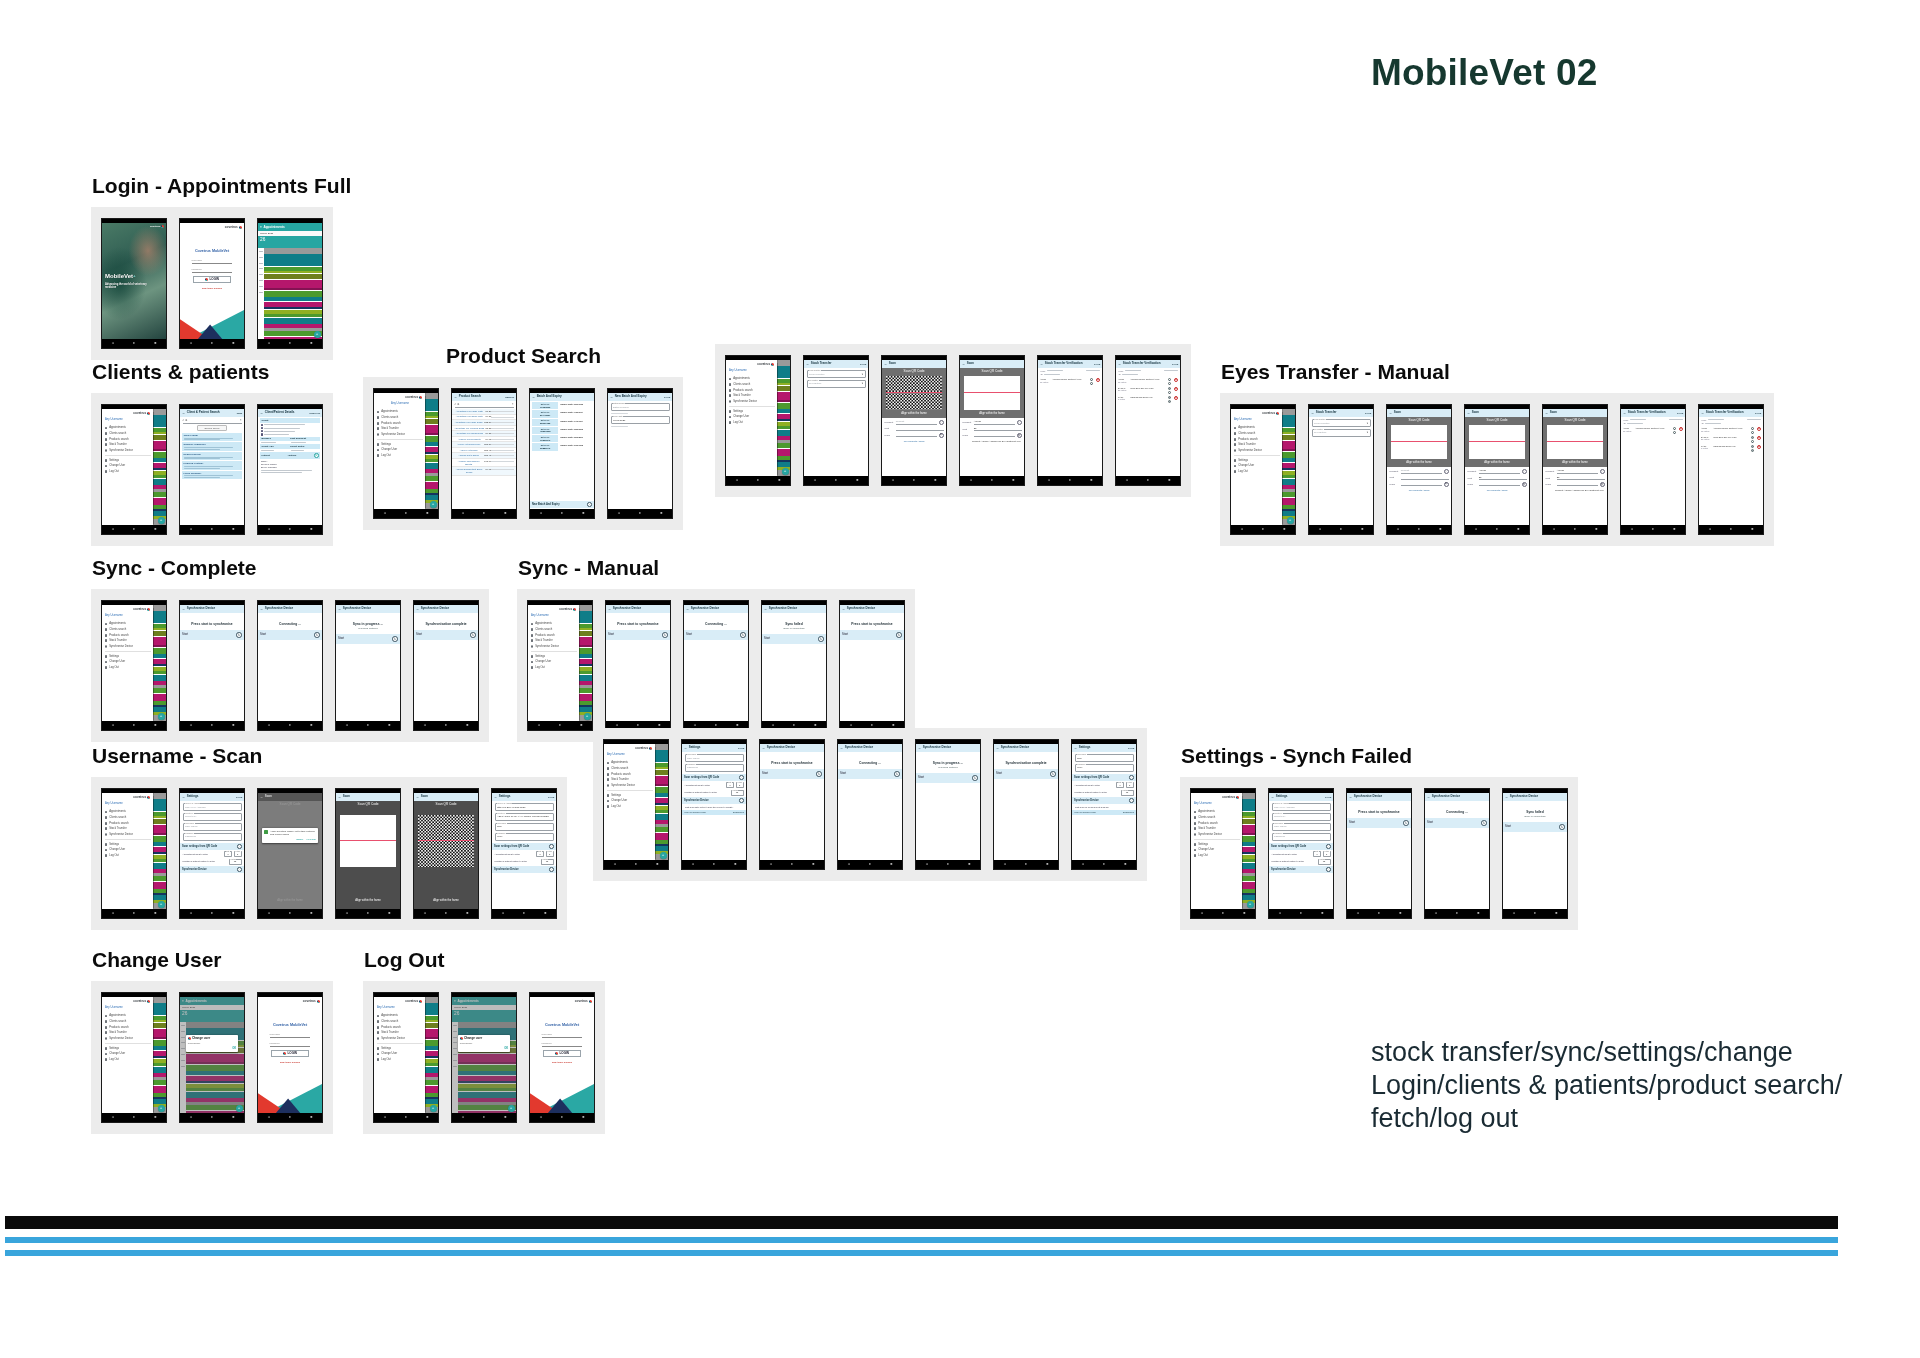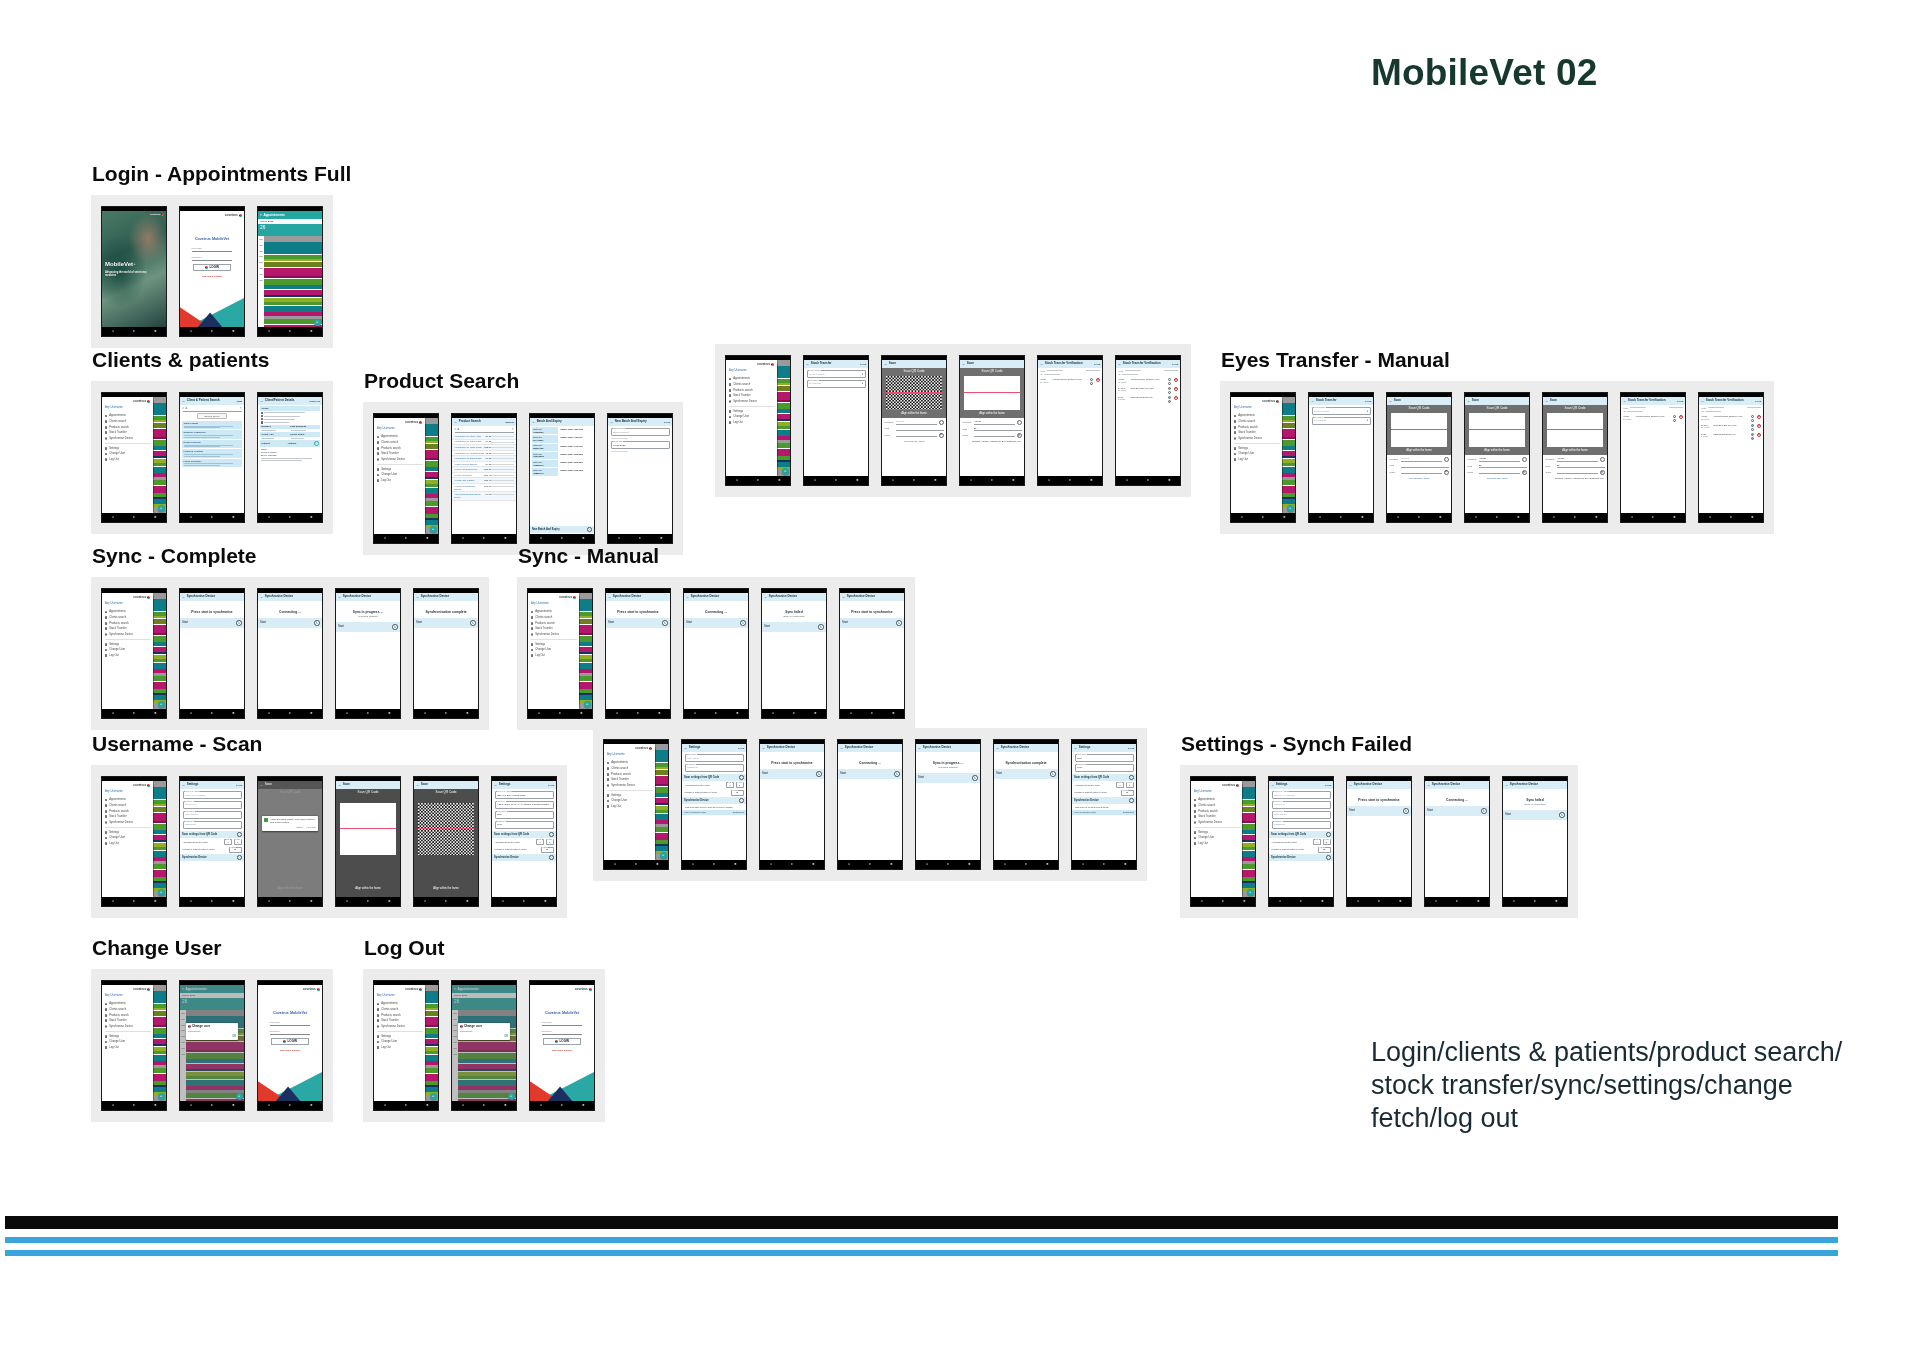--- a/index.html
+++ b/index.html
@@ -11,21 +11,21 @@
   .page-title { position:absolute; left:1371px; top:52px; font-size:37px; font-weight:700; color:#16382F; letter-spacing:0.2px; }
   .summary { position:absolute; left:1371px; top:1036px; width:480px; font-size:27px; line-height:1.22; color:#1A2B33; }
   .summary span { display:block; }
   .brandbar { position:absolute; left:5px; width:1833px; }
   .bb-black { top:1216px; height:13px; background:#0a0a0a; }
   .bb-blue1 { top:1237px; height:6px; background:#39A5DC; }
   .bb-blue2 { top:1250px; height:6px; background:#39A5DC; }
 
   
   .group { position:absolute; }
-  .group h2 { font-size:21px; font-weight:700; color:#0b0b0b; margin:4px 0 9px 1px; white-space:nowrap; }
+  .group h2 { font-size:21px; font-weight:700; color:#0b0b0b; margin:16px 0 9px 1px; white-space:nowrap; }
   .panel { background:#ececec; padding:12px 11px; display:inline-flex; gap:14px; align-items:flex-start; }
 
   
   .phone { width:64px; height:129px; background:#fff; outline:1px solid #1a1a1a; display:flex; flex-direction:column; position:relative; flex:0 0 auto; }
   .sbar { height:4px; background:#000; flex:0 0 auto; }
   .scr { flex:1; position:relative; overflow:hidden; background:#fff; font-size:3px; line-height:1.25; }
   .nav { height:9px; background:#000; display:flex; align-items:center; justify-content:space-around; flex:0 0 auto; }
   .navi { color:#b9b9b9; font-size:3.6px; line-height:1; }
 
   
@@ -479,21 +479,21 @@
                 <div class="mbar" style="width: 70%; height: 1px; background: rgb(195, 201, 207);"></div>
               </div>
             </div>
             <div class="nav">
               <span class="navi">◂</span>
               <span class="navi">●</span>
               <span class="navi">■</span>
             </div>
           </div>
         </div></section>
-      <section class="group" style="left: 363px; top: 365px;"><h2>Product Search</h2><div class="panel">
+      <section class="group" style="left: 363px; top: 328px; text-align: center;"><h2>Product Search</h2><div class="panel">
           <div class="phone">
             <div class="sbar"></div>
             <div class="scr">
               <div class="bgstrip">
                 <div class="stripes">
                   <div style="height: 6px; background: rgb(154, 154, 154);"></div>
                   <div style="height: 12px; background: rgb(15, 125, 136);"></div>
                   <div style="height: 1px; background: rgb(255, 255, 255);"></div>
                   <div style="height: 4px; background: rgb(76, 154, 46);"></div>
                   <div style="height: 2px; background: rgb(143, 176, 36);"></div>
@@ -2789,20 +2789,20 @@
             </div>
             <div class="nav">
               <span class="navi">◂</span>
               <span class="navi">●</span>
               <span class="navi">■</span>
             </div>
           </div>
         </div></section>
     </div>
   <p class="summary">
+    <span>stock transfer/sync/settings/change</span>
     <span>Login/clients &amp; patients/product search/</span>
-    <span>stock transfer/sync/settings/change</span>
     <span>fetch/log out</span>
   </p>
   <div class="brandbar bb-black"></div>
   <div class="brandbar bb-blue1"></div>
   <div class="brandbar bb-blue2"></div>
 </div>
 
 </body></html>

